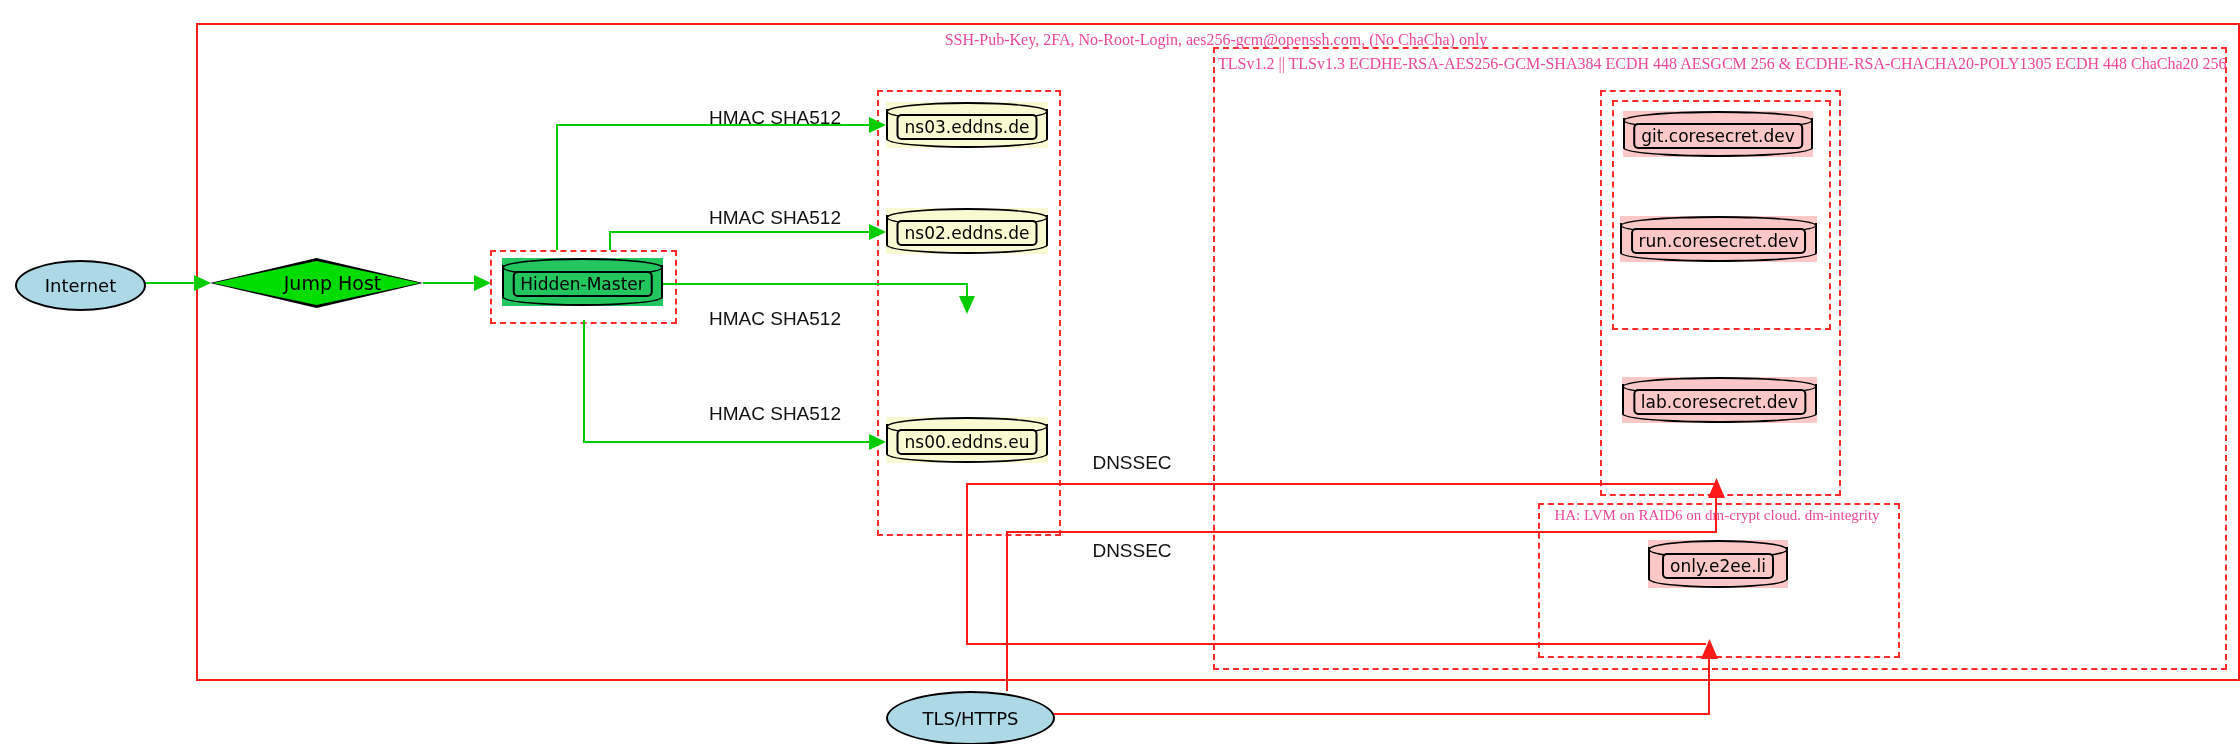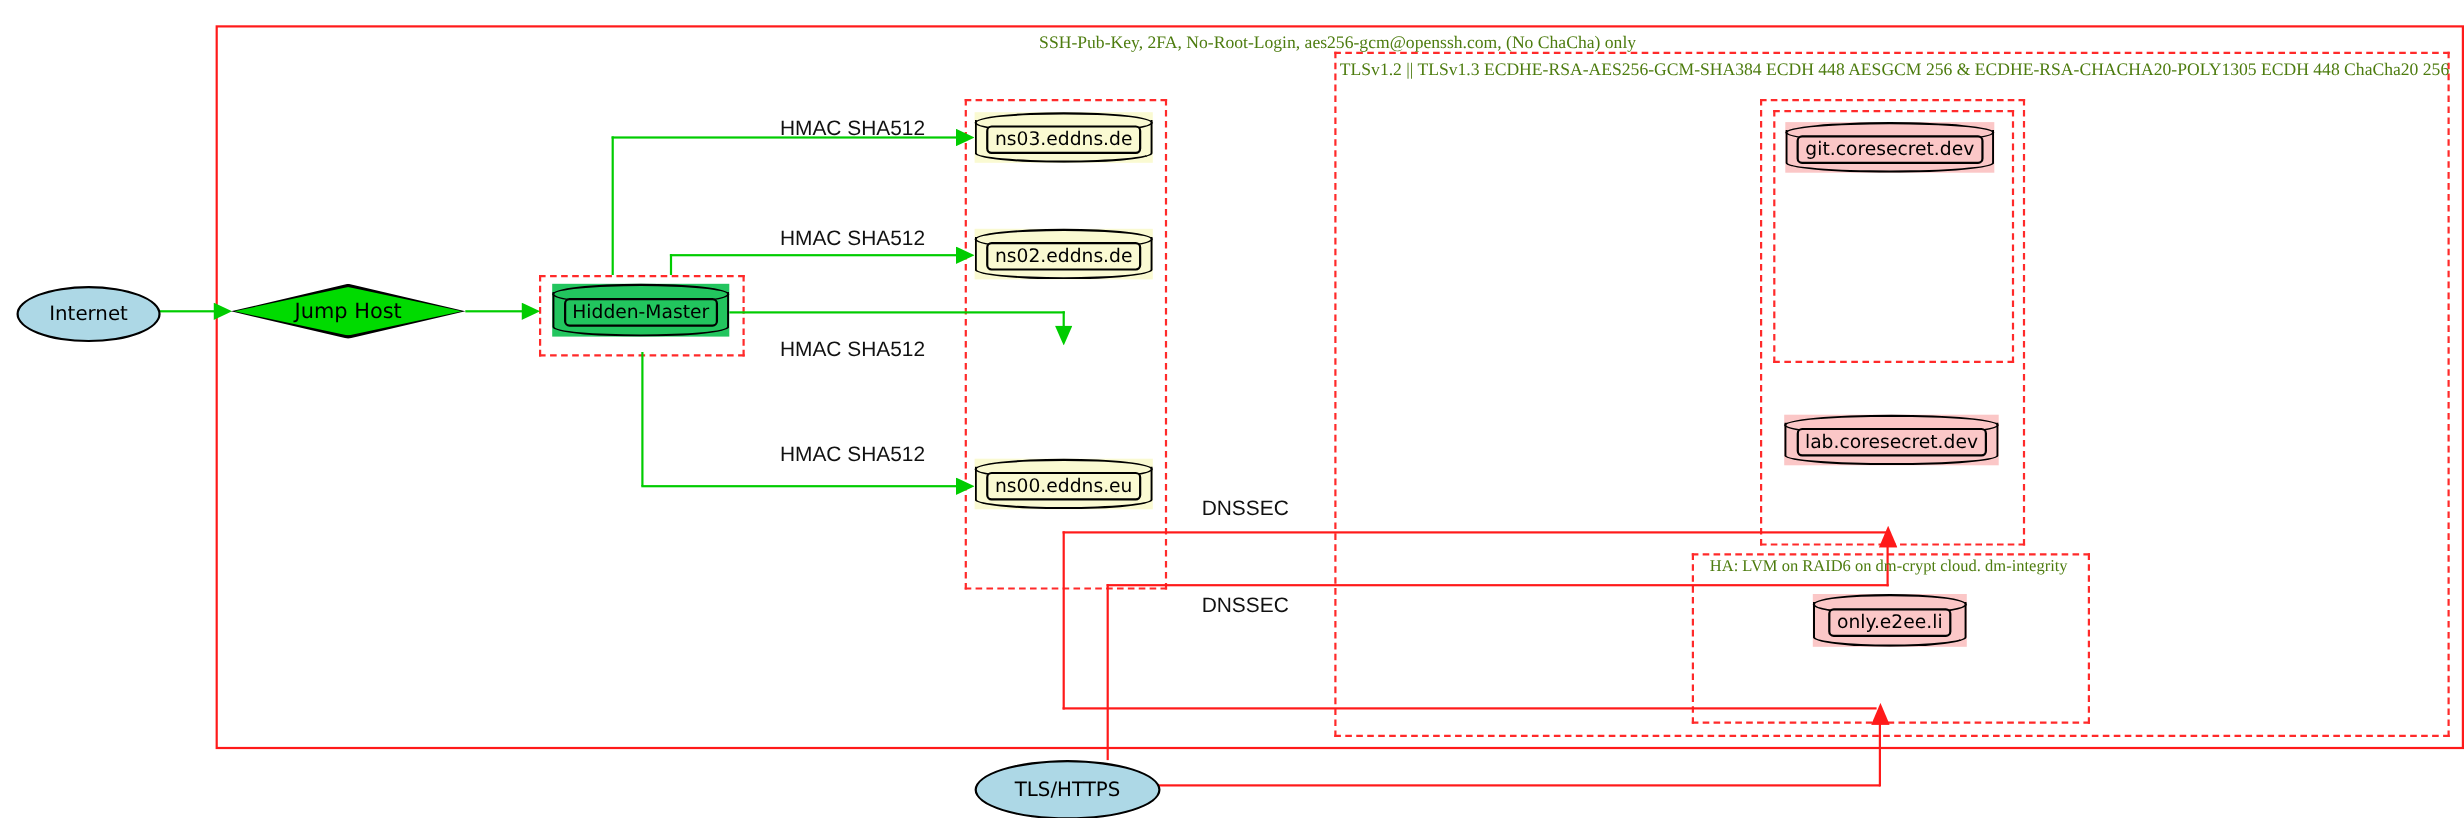--- a/index.html
+++ b/index.html
@@ -2,39 +2,39 @@
 <html><head>
 <meta charset="utf-8">
 <style>
   html,body{margin:0;padding:0;background:#fff;}
   #canvas{position:relative;width:2240px;height:744px;background:#ffffff;overflow:hidden;
           font-family:"DejaVu Sans",sans-serif;}
   .abs{position:absolute;}
   
   .box-solid{border:2px solid #ff1a1a;z-index:0;}
   .box-dash{border:2px dashed #ff2a2a;z-index:0;}
-  .cluster-label{font-family:"Liberation Serif","DejaVu Serif",serif;color:#4d7c0f;text-align:center;
+  .cluster-label{font-family:"Liberation Serif","DejaVu Serif",serif;color:#ec4899;text-align:center;
                  white-space:nowrap;z-index:4;}
   
   .gl{background:#00cc00;z-index:1;}
   .rl{background:#ff1a1a;z-index:1;}
   .arr{z-index:2;}
   .arr-right-green{width:17px;height:16px;background:#00cc00;clip-path:polygon(0 0,100% 50%,0 100%);}
   .arr-down-green{width:16px;height:18px;background:#00cc00;clip-path:polygon(0 0,100% 0,50% 100%);}
   .arr-up-red{width:17px;height:20px;background:#ff1a1a;clip-path:polygon(50% 0,100% 100%,0 100%);}
   
   .edge-label{font-family:Liberation Sans, sans-serif;font-size:19px;color:#111;white-space:nowrap;
               text-align:center;z-index:4;}
   
   .ellipse-node{border:2px solid #000;border-radius:50%;display:flex;align-items:center;
                 justify-content:center;font-size:18px;color:#000;z-index:3;background:#add8e6;}
   .diamond-outer{clip-path:polygon(0 50%,50% 0,100% 50%,50% 100%);background:#000;z-index:3;}
   .diamond-inner{position:absolute;left:3px;top:3px;right:3px;bottom:3px;
                  clip-path:polygon(0 50%,50% 0,100% 50%,50% 100%);background:#00db00;}
-  .diamond-text{position:absolute;left:0;top:0;width:100%;height:100%;display:flex;
+  .diamond-text{position:absolute;left:16px;top:0;width:100%;height:100%;display:flex;
                 align-items:center;justify-content:center;font-size:19px;color:#000;z-index:3;}
   .cyl{z-index:3;}
   .cyl .body{position:absolute;left:0;right:0;top:7px;bottom:0;border:2px solid #000;border-top:none;
              border-radius:0 0 50% 50% / 0 0 9px 9px;}
   .cyl .cap{position:absolute;left:0;right:0;top:0;height:15px;border:2px solid #000;border-radius:50%;}
   .cyl .lbl{position:absolute;left:50%;top:54%;transform:translate(-50%,-50%);
             border:2px solid #000;border-radius:5px;padding:1px 6px;font-size:17px;
             white-space:nowrap;color:#000;}
   .fill-yellow,.fill-yellow .body,.fill-yellow .cap,.fill-yellow .lbl{background:#fafad2;}
   .fill-pink,.fill-pink .body,.fill-pink .cap,.fill-pink .lbl{background:#fbc7c7;}
@@ -135,20 +135,25 @@
     <div class="body"></div>
       <div class="cap"></div>
     <span class="lbl">ns00.eddns.eu</span>
   </div>
 
   <div class="abs cyl fill-pink" style="left:1623px;top:111px;width:190px;height:46px;">
     <div class="body"></div>
       <div class="cap"></div>
     <span class="lbl">git.coresecret.dev</span>
   </div>
+  <div class="abs cyl fill-pink" style="left:1620px;top:216px;width:197px;height:46px;">
+    <div class="body"></div>
+      <div class="cap"></div>
+    <span class="lbl">run.coresecret.dev</span>
+  </div>
   <div class="abs cyl fill-pink" style="left:1622px;top:377px;width:195px;height:46px;">
     <div class="body"></div>
       <div class="cap"></div>
     <span class="lbl">lab.coresecret.dev</span>
   </div>
   <div class="abs cyl fill-pink" style="left:1648px;top:540px;width:140px;height:48px;">
     <div class="body"></div>
       <div class="cap"></div>
     <span class="lbl">only.e2ee.li</span>
   </div>

